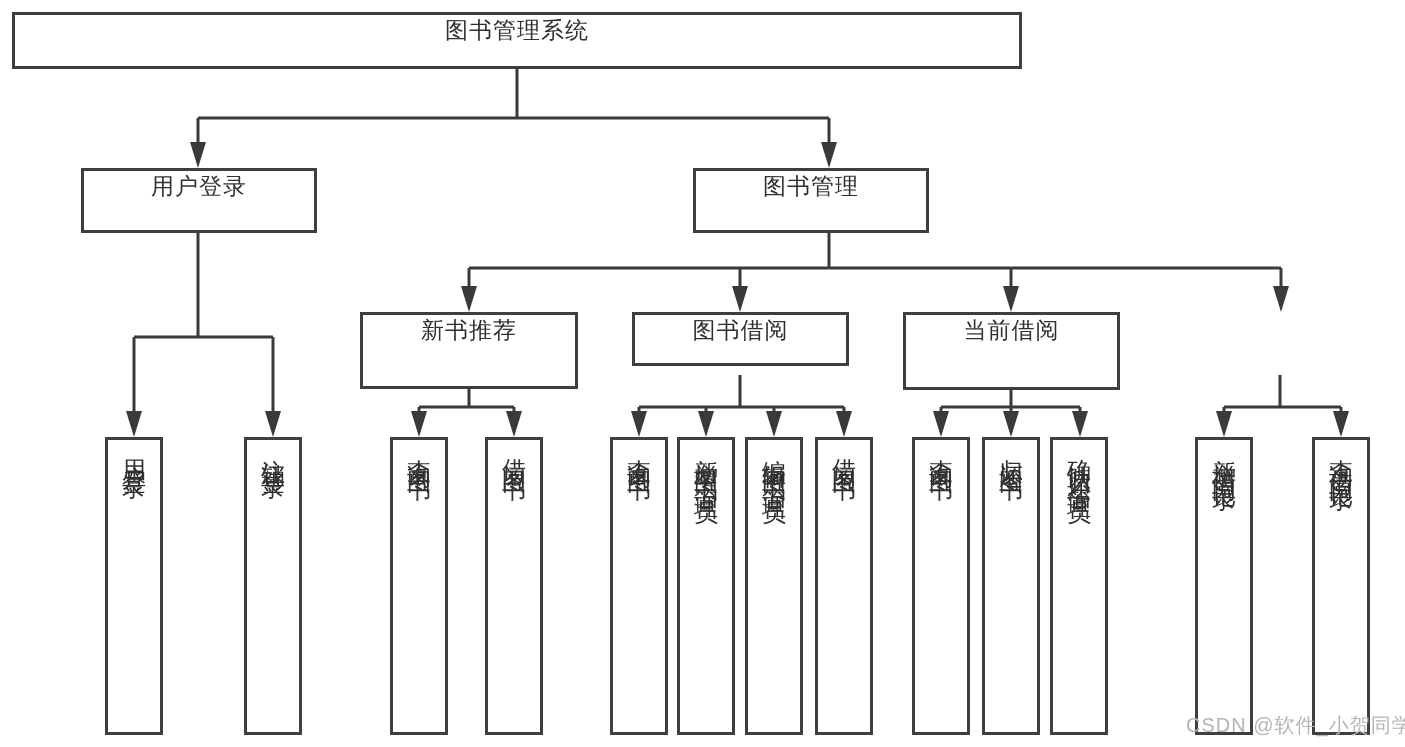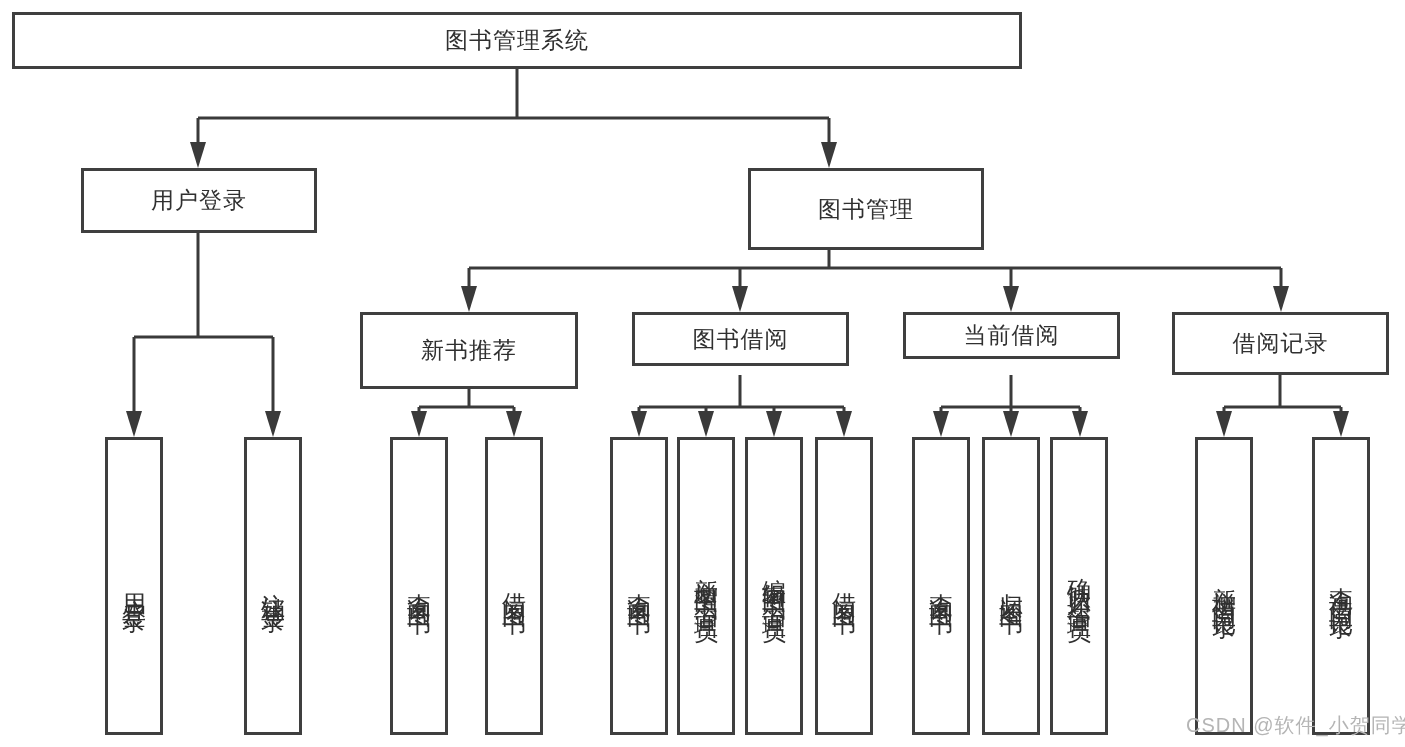--- a/index.html
+++ b/index.html
@@ -8,21 +8,21 @@
     background:var(--background,#ffffff);
     font-family:"Liberation Sans","DejaVu Sans",sans-serif;
   }
   .connectors{position:absolute;left:0;top:0;width:1405px;height:747px;}
   .connectors path{stroke:var(--line,#3a3a3a);stroke-width:3;fill:none;}
   .connectors polygon{fill:var(--line,#3a3a3a);stroke:none;}
   .box{
     position:absolute;box-sizing:border-box;
     border:3px solid var(--border,#3f3f3f);
     background:#ffffff;
-    display:flex;align-items:center;justify-content:center;
+    display:flex;align-items:flex-start;justify-content:center;
     color:var(--text,#303030);
   }
   .h .lbl{font-size:23px;letter-spacing:1px;white-space:nowrap;}
   .v .lbl{
     writing-mode:vertical-rl;text-orientation:mixed;
     font-size:24px;letter-spacing:6px;line-height:1;white-space:nowrap;
   }
   .watermark{
     position:absolute;left:1186px;top:712px;
     font-size:20px;letter-spacing:1px;white-space:nowrap;
@@ -77,35 +77,32 @@
     </g>
   </svg>
 
   <div class="box h" style="left:12px;top:12px;width:1010px;height:57px">
     <span class="lbl">图书管理系统</span>
   </div>
 
   <div class="box h" style="left:81px;top:168px;width:236px;height:65px">
     <span class="lbl">用户登录</span>
   </div>
-  <div class="box h" style="left:748px;top:168px;width:236px;height:82px">
+  <div class="box h" style="left:693px;top:168px;width:236px;height:65px">
     <span class="lbl">图书管理</span>
   </div>
 
   <div class="box h" style="left:360px;top:312px;width:218px;height:77px">
     <span class="lbl">新书推荐</span>
   </div>
   <div class="box h" style="left:632px;top:312px;width:217px;height:54px">
     <span class="lbl">图书借阅</span>
   </div>
-  <div class="box h" style="left:903px;top:312px;width:217px;height:47px">
+  <div class="box h" style="left:903px;top:312px;width:217px;height:78px">
     <span class="lbl">当前借阅</span>
-  </div>
-  <div class="box h" style="left:1172px;top:312px;width:217px;height:63px">
-    <span class="lbl">借阅记录</span>
   </div>
 
   <div class="box v" style="left:105px;top:437px;width:58px;height:298px">
     <span class="lbl">用户登录</span>
   </div>
   <div class="box v" style="left:244px;top:437px;width:58px;height:298px">
     <span class="lbl">注销登录</span>
   </div>
 
   <div class="box v" style="left:390px;top:437px;width:58px;height:298px">

